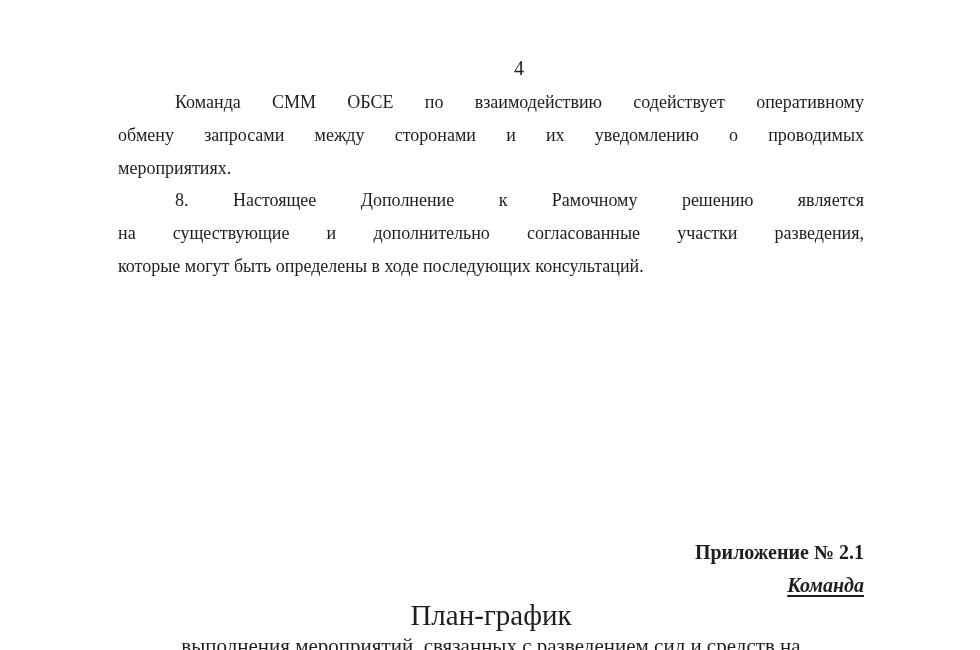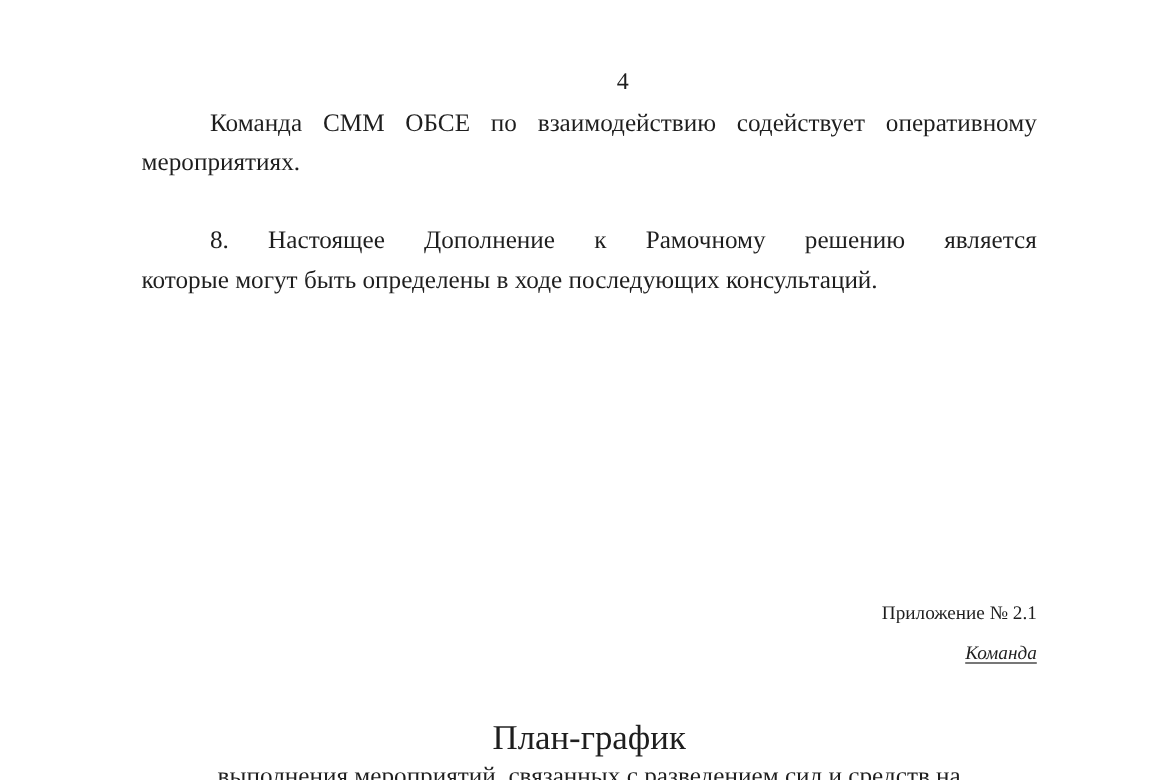--- a/index.html
+++ b/index.html
@@ -15,44 +15,45 @@
     height: 650px;
     overflow: hidden;
     background: #ffffff;
   }
   .text-block {
     position: absolute;
     left: 118px;
     width: 746px;
   }
   .line {
-    font-size: 21px;
+    font-size: 18px;
     line-height: 33px;
     text-align: justify;
     text-align-last: justify;
     white-space: normal;
   }
   .line.first { text-indent: 57px; }
   .line.last { text-align: right; text-align-last: left; }
 
   #pagenum {
     top: 52px;
     text-align: center;
     text-align-last: center;
     font-size: 20px;
     line-height: 33px;
     text-indent: 56px;
   }
   #para1 { top: 86px; }
   #para2 { top: 184px; }
   #annex {
-    top: 495px;
+    top: 536px;
     text-align: right;
-    font-size: 16px;
+    font-size: 20px;
     line-height: 33px;
+    font-weight: bold;
   }
   .annex-status {
     font-style: italic;
     text-decoration: underline;
     text-underline-offset: 3px;
   }
   #title-block {
     top: 599px;
     text-align: center;
     font-size: 29px;
@@ -67,25 +68,27 @@
 </style>
 </head>
 <body>
 
 <div class="page">
 
   <div class="text-block" id="pagenum">4</div>
 
   <div class="text-block" id="para1">
     <div class="line first">Команда СММ ОБСЕ по взаимодействию содействует оперативному</div>
+    <div class="line">обмену запросами между сторонами и их уведомлению о проводимых</div>
     <div class="line last">мероприятиях.</div>
   </div>
 
   <div class="text-block" id="para2">
     <div class="line first">8.&nbsp;Настоящее Дополнение к Рамочному решению является</div>
+    <div class="line">на существующие и дополнительно согласованные участки разведения,</div>
     <div class="line last">которые могут быть определены в ходе последующих консультаций.</div>
   </div>
 
   <div class="text-block" id="annex">
     <div>Приложение № 2.1</div>
     <div class="annex-status">Команда</div>
   </div>
 
   <div class="text-block" id="title-block">План-график</div>
 

